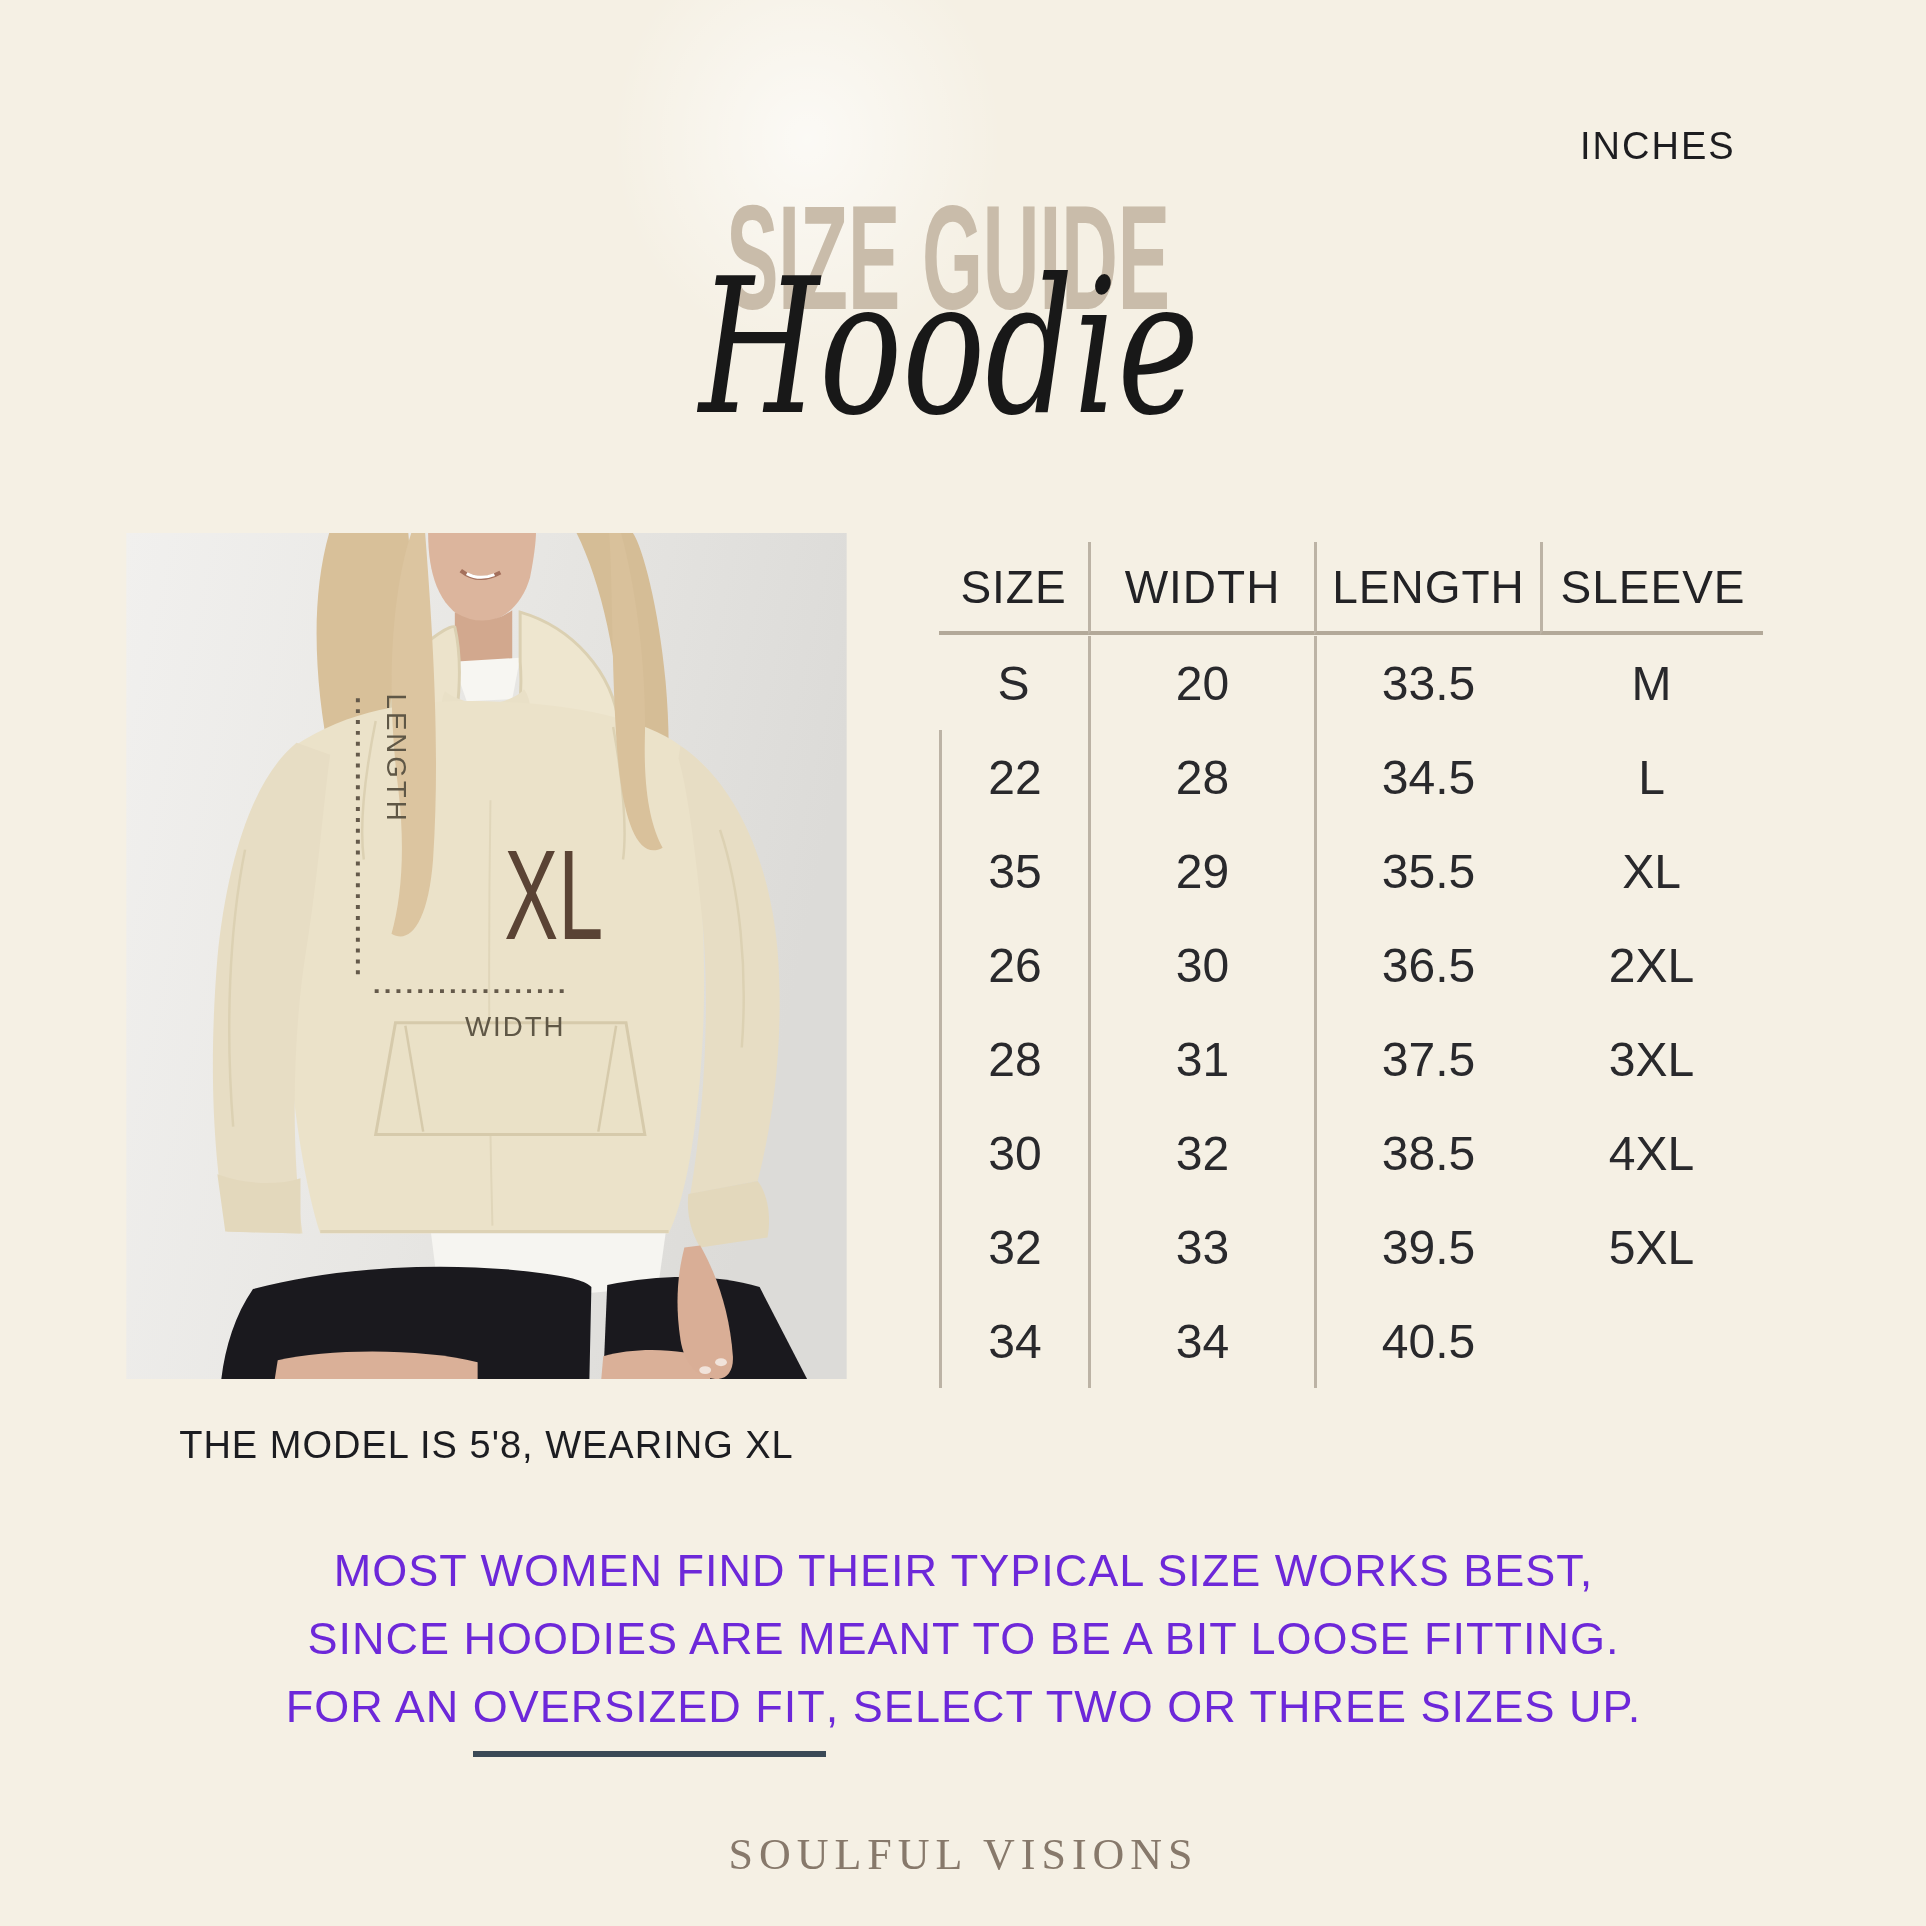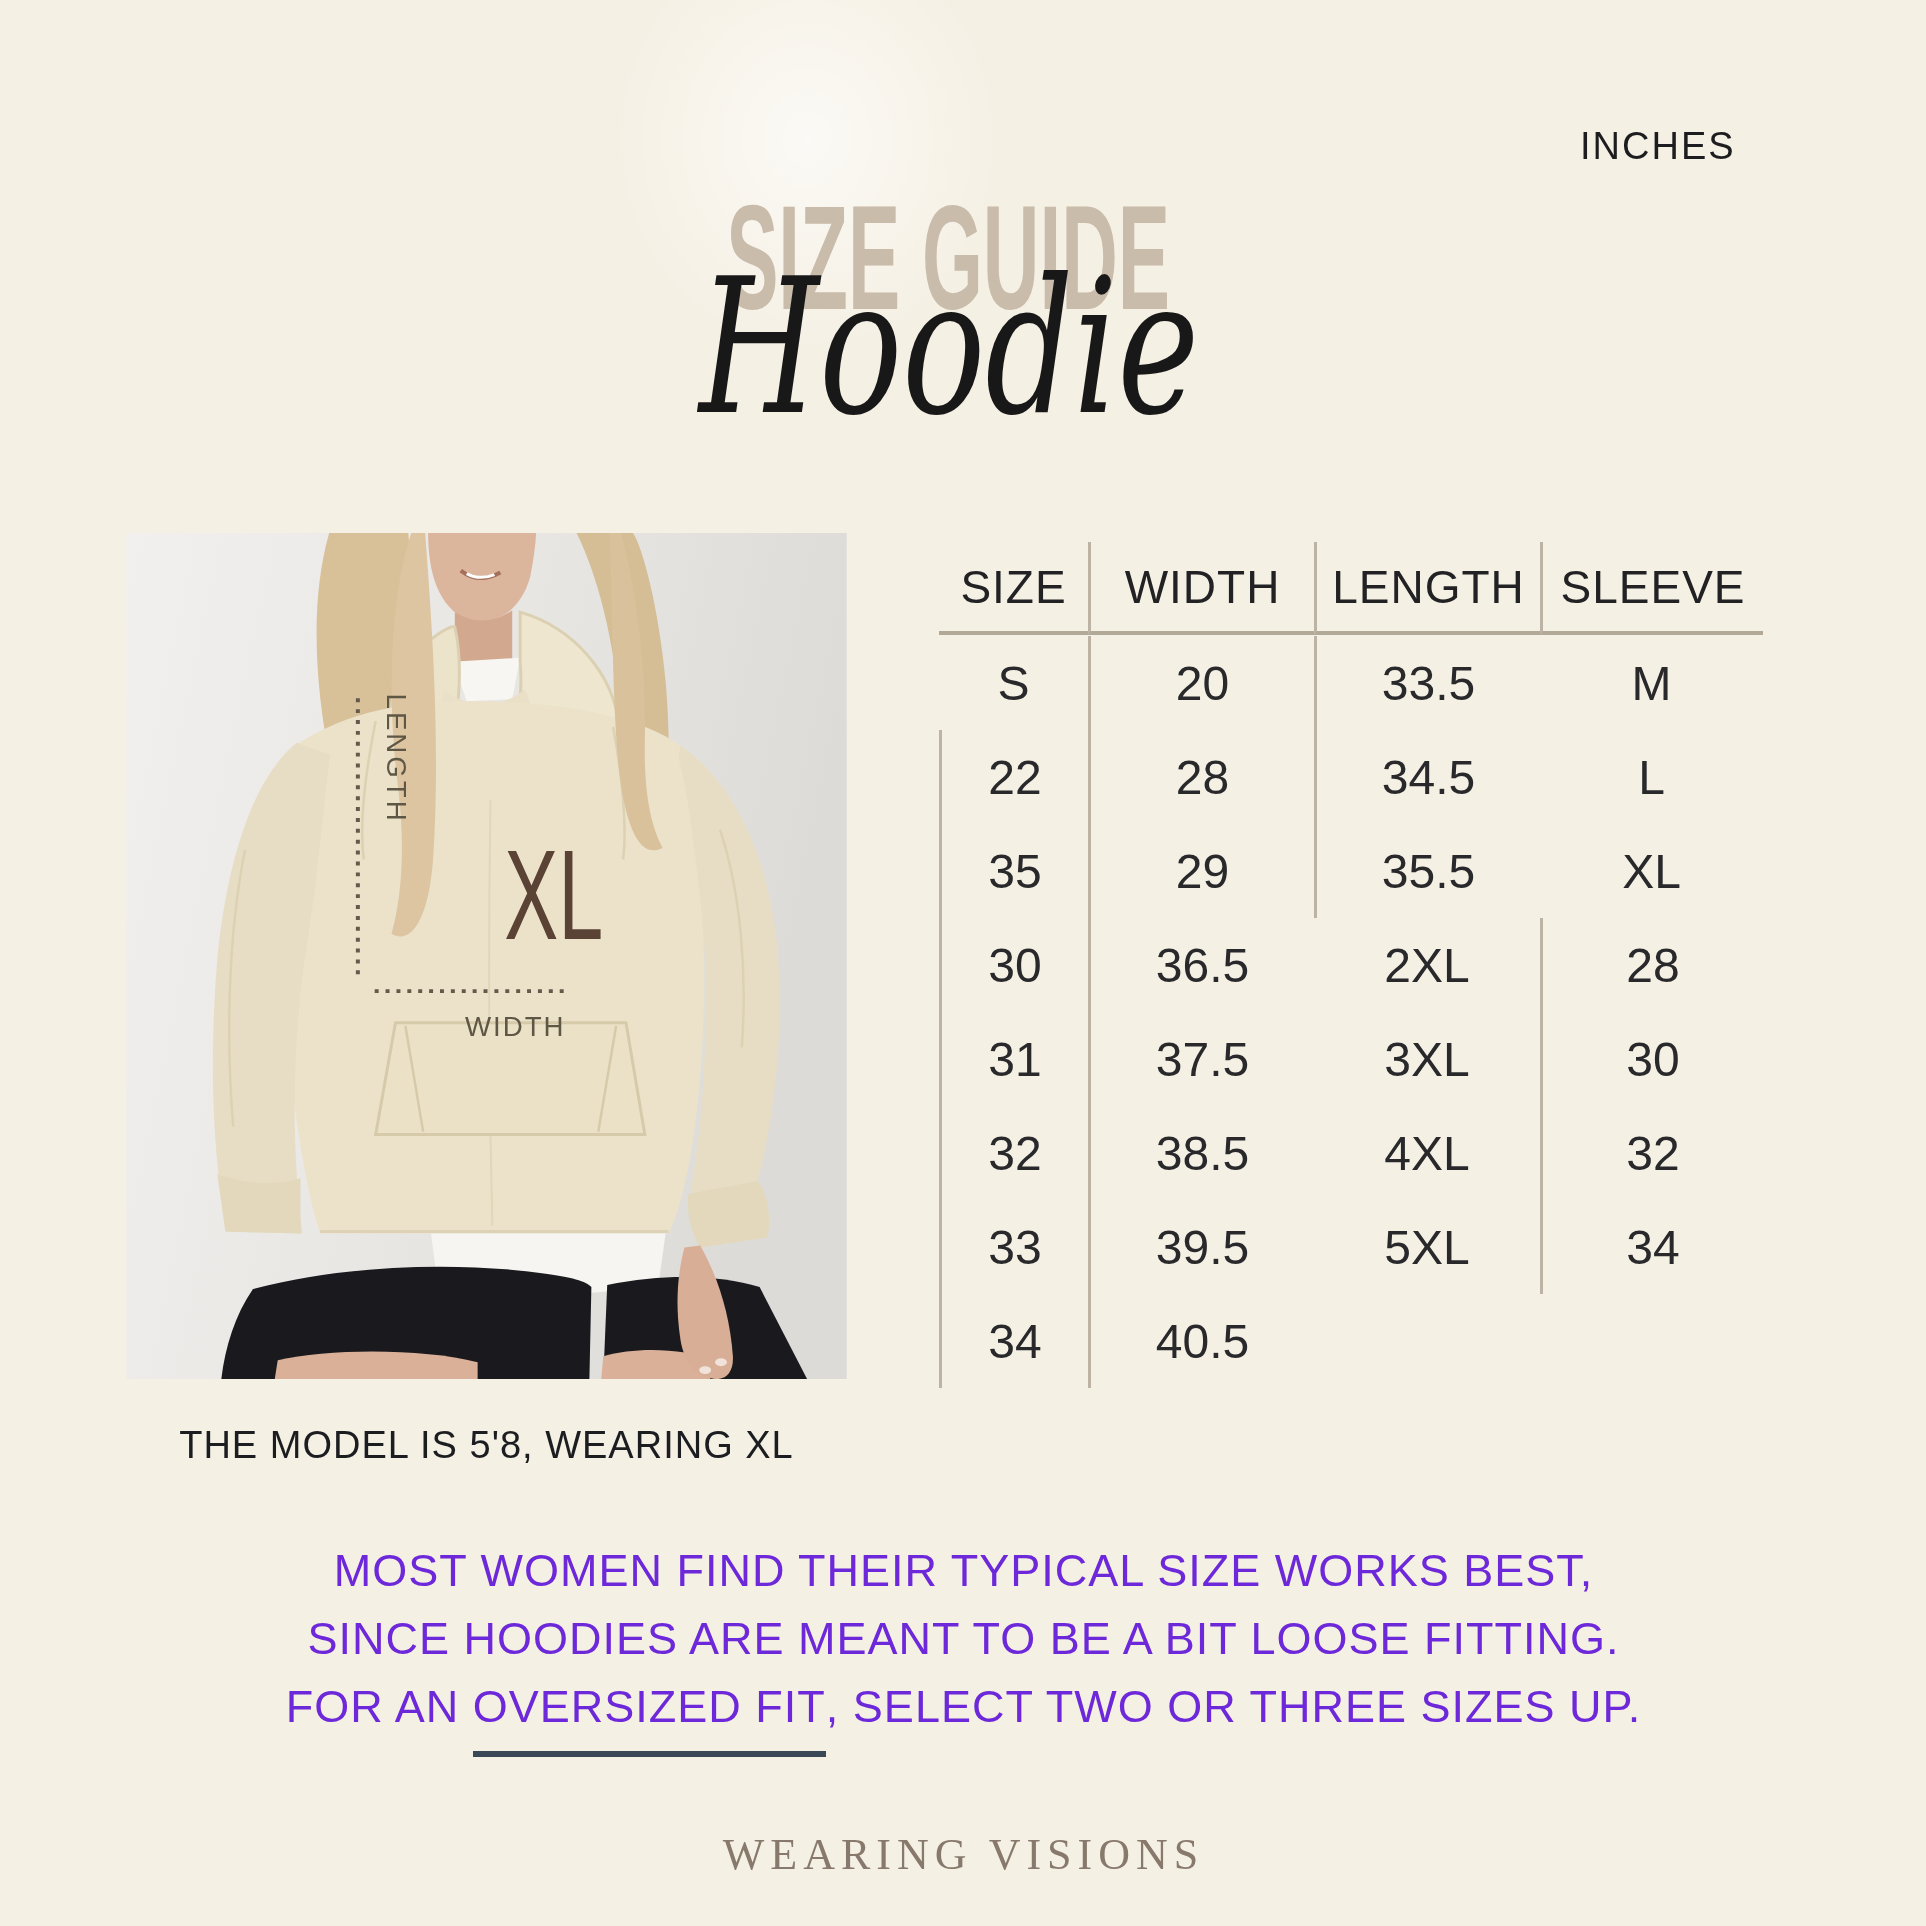--- a/index.html
+++ b/index.html
@@ -168,20 +168,21 @@
   <div class="cell vl">22</div>
   <div class="cell vl">28</div>
   <div class="cell vl">34.5</div>
 
   <div class="cell">L</div>
   <div class="cell vl">35</div>
   <div class="cell vl">29</div>
   <div class="cell vl">35.5</div>
 
   <div class="cell">XL</div>
+  <div class="cell vl">26</div>
   <div class="cell vl">30</div>
   <div class="cell vl">36.5</div>
 
   <div class="cell">2XL</div>
   <div class="cell vl">28</div>
   <div class="cell vl">31</div>
   <div class="cell vl">37.5</div>
 
   <div class="cell">3XL</div>
   <div class="cell vl">30</div>
@@ -198,14 +199,14 @@
   <div class="cell vl">34</div>
   <div class="cell vl">40.5</div>
 </div>
 
 <div class="fit-note">
   <div>MOST WOMEN FIND THEIR TYPICAL SIZE WORKS BEST,</div>
   <div>SINCE HOODIES ARE MEANT TO BE A BIT LOOSE FITTING.</div>
   <div><span>FOR AN </span><span class="uline">OVERSIZED FIT</span><span>, SELECT TWO OR THREE SIZES UP.</span></div>
 </div>
 
-<div class="brand">WEARING VISIONS</div>
+<div class="brand">SOULFUL VISIONS</div>
 
 
 </body></html>

